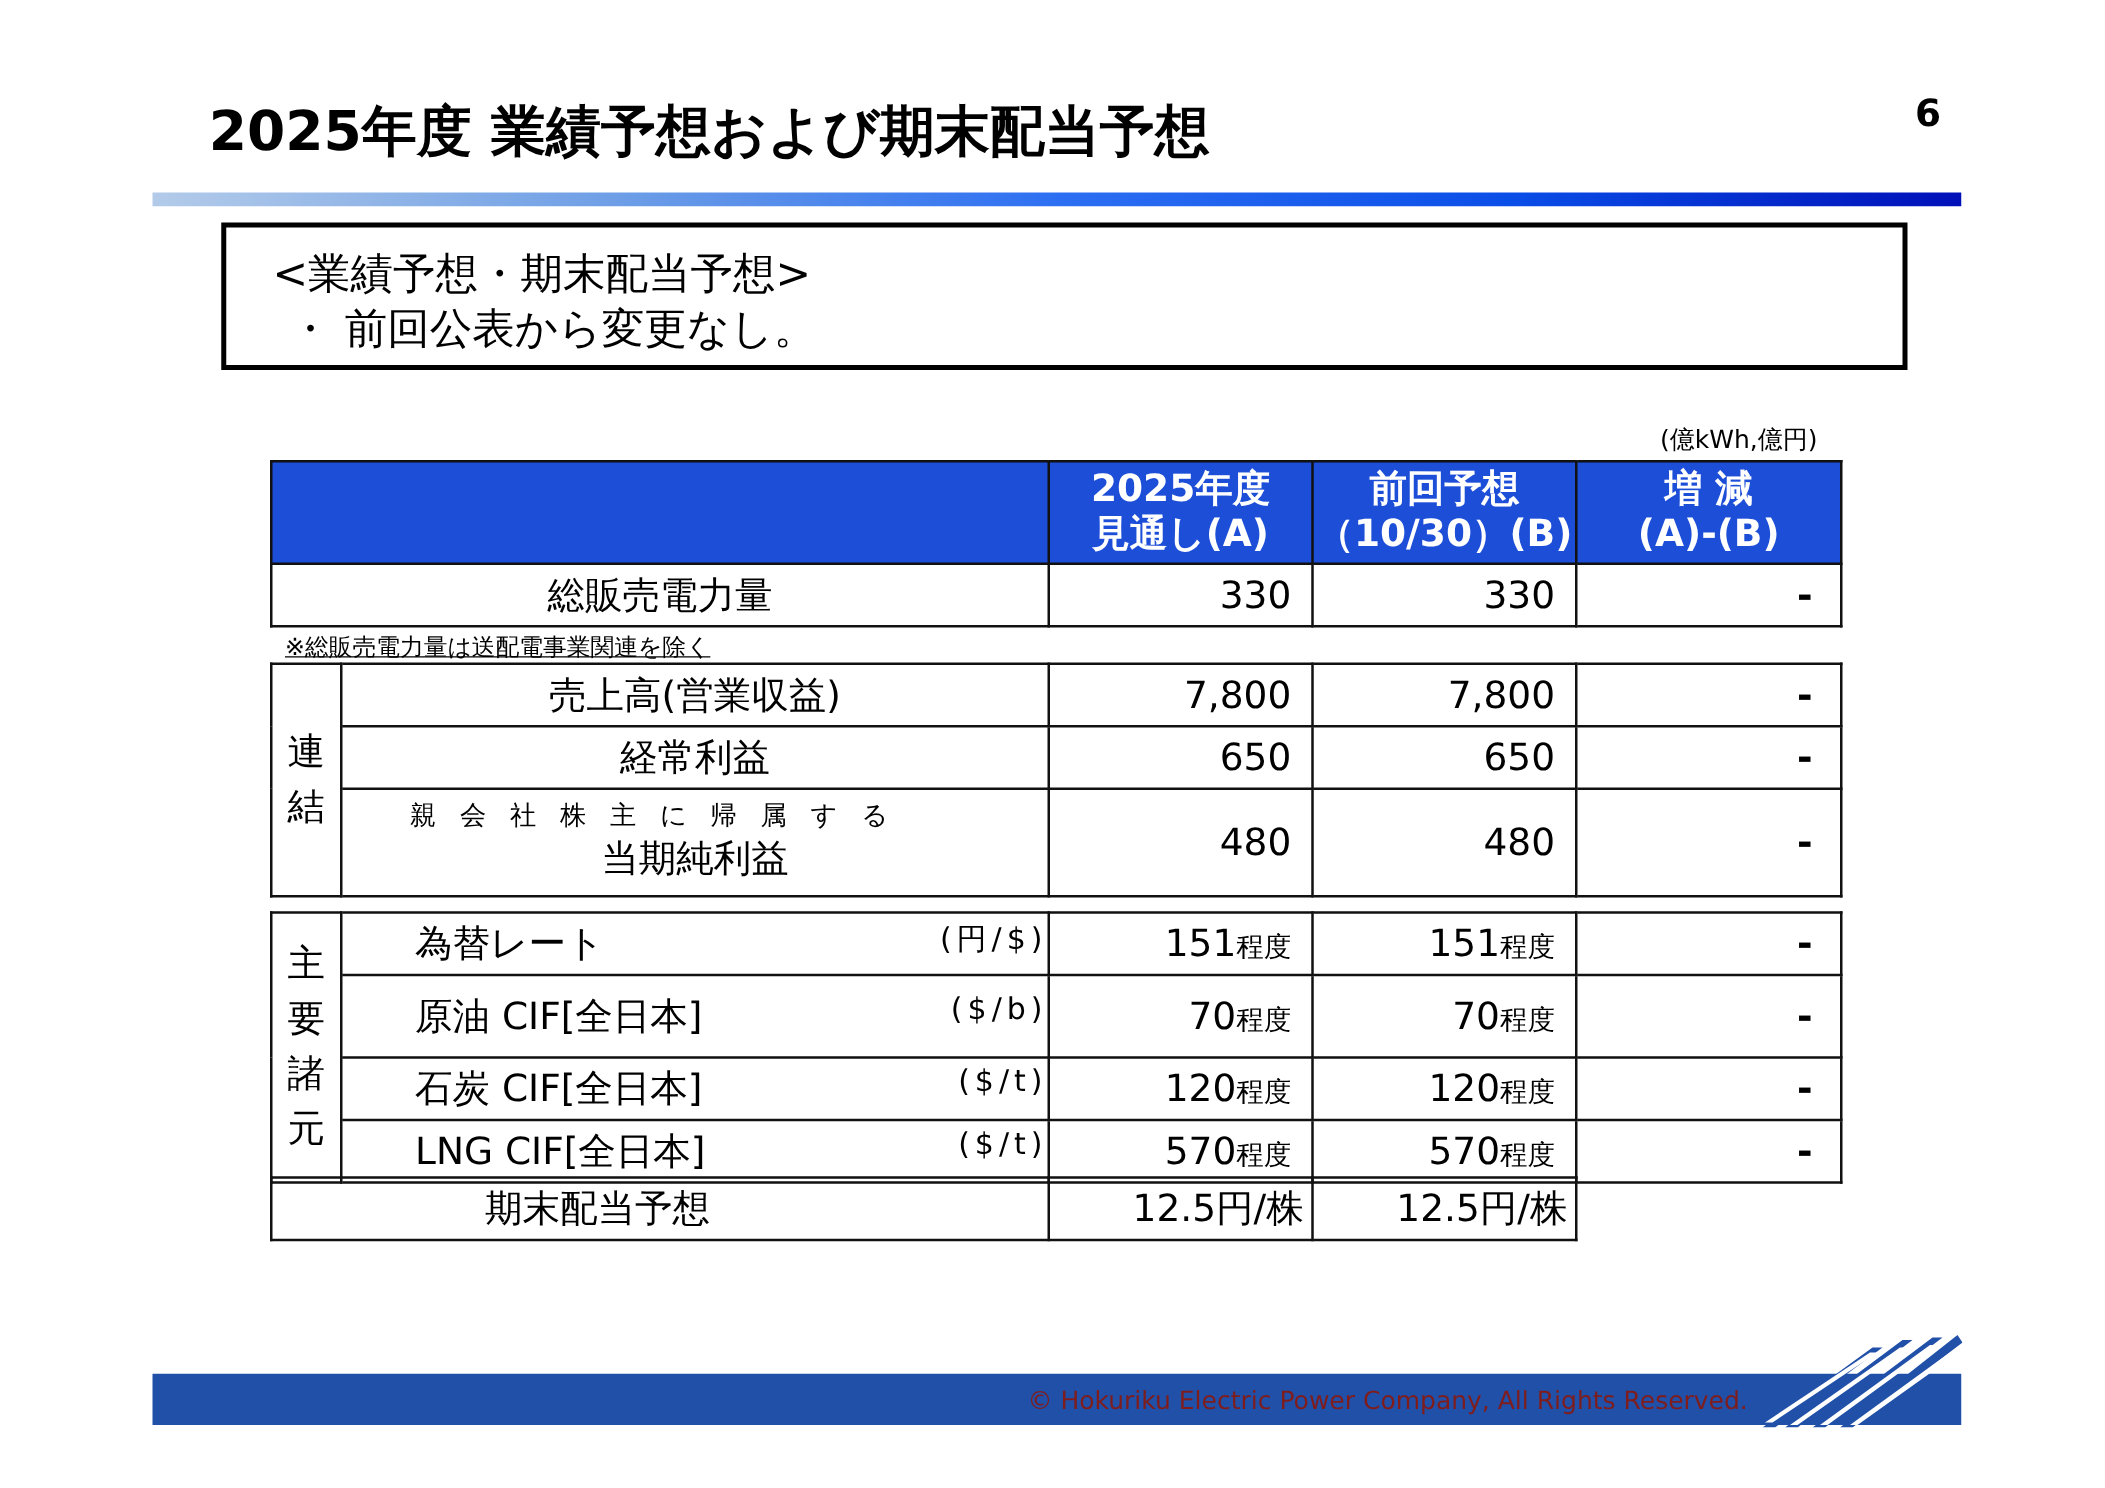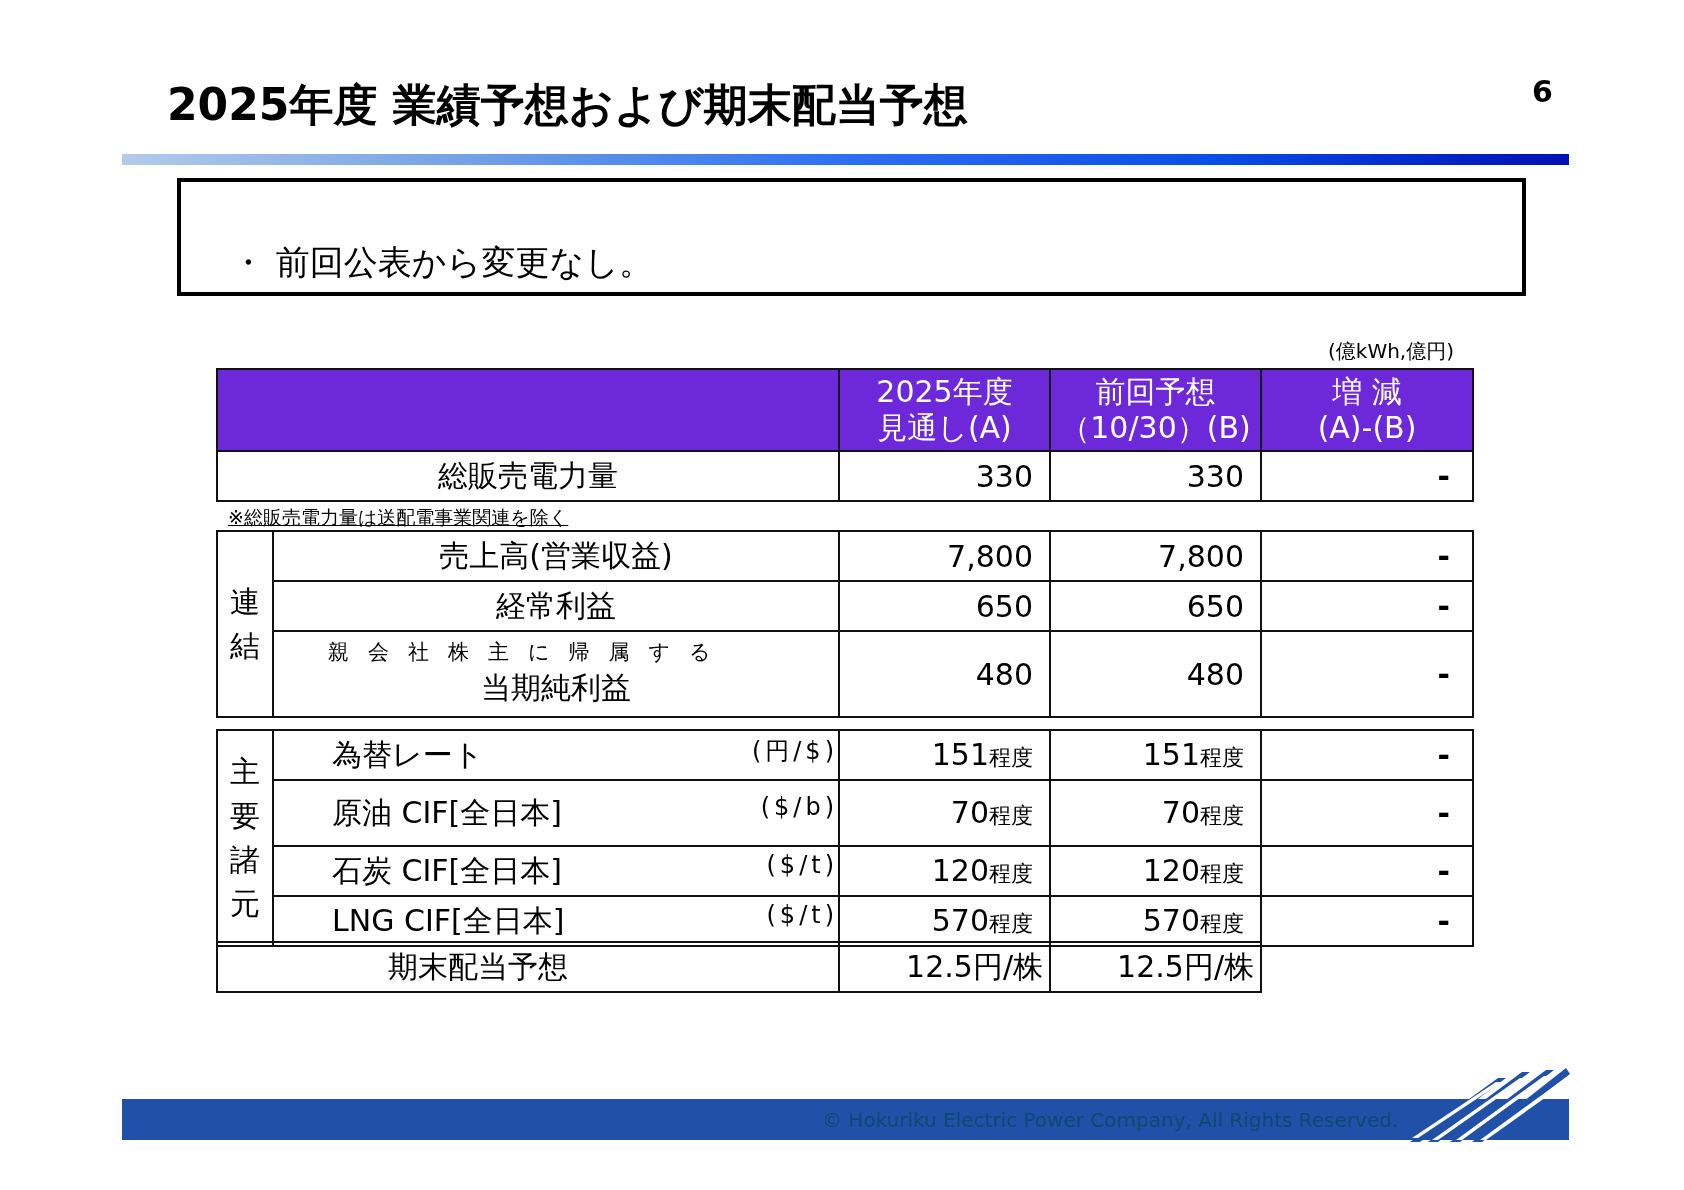--- a/index.html
+++ b/index.html
@@ -15,43 +15,44 @@
   .summary-line2 { position:absolute; left:50px; top:58px; font-size:34px; white-space:nowrap; }
   .unit-note { left:1328px; top:338px; font-size:20px; white-space:nowrap; }
 
   table.t { position:absolute; border-collapse:collapse; left:216px; width:1256px; table-layout:fixed; }
   table.t td { border:2px solid #111; padding:0; font-size:30px; white-space:nowrap; }
   .col-group { width:56px; }
   .col-label { width:566px; }
   .col-a { width:211px; }
   .col-b { width:211px; }
   .col-c { width:212px; }
-  .hdr td { background:#6d28d9; color:#fff; font-weight:normal; text-align:center; font-size:25px; line-height:36px; height:80px; }
+  .hdr td { background:#1d4ed8; color:#fff; font-weight:bold; text-align:center; font-size:25px; line-height:36px; height:80px; }
   .num { text-align:right; padding-right:16px !important; }
   .ctr { text-align:center; }
   .dash { text-align:right; padding-right:22px !important; font-weight:bold; }
   .small-suffix { font-size:22px; }
   .grp { text-align:center; font-size:30px; line-height:44px; }
   .footnote { left:228px; top:505px; font-size:19px; white-space:nowrap;text-decoration:underline; }
   .sub-small { font-size:21px; letter-spacing:19px; display:block; text-align:left; padding-left:54px; line-height:28px; }
   .param-label { display:flex; justify-content:space-between; padding-left:58px; }
   .param-unit { font-size:24px; letter-spacing:4px; }
 
   .footer-bar { left:122px; top:1099px; width:1447px; height:41px; background:#2150a8; }
-  .footer-text { left:822px; top:1108px; font-size:20px; color:#0c4a6e; white-space:nowrap; }
+  .footer-text { left:822px; top:1108px; font-size:20px; color:#7f1d1d; white-space:nowrap; }
   .footer-logo { left:1410px; top:1058px; width:160px; height:84px; }
 </style>
 </head>
 <body>
 
 <div class="abs title">2025年度 業績予想および期末配当予想</div>
 <div class="abs page-num">6</div>
 <div class="abs grad-bar"></div>
 
 <div class="abs summary-box">
+  <div class="summary-line1">&lt;業績予想・期末配当予想&gt;</div>
   <div class="summary-line2">・ 前回公表から変更なし。</div>
 </div>
 
 <div class="abs unit-note">(億kWh,億円)</div>
 
 <table class="t" style="top:368px;">
   <colgroup>
       <col style="width:622px">
       <col class="col-a">
       <col class="col-b">

